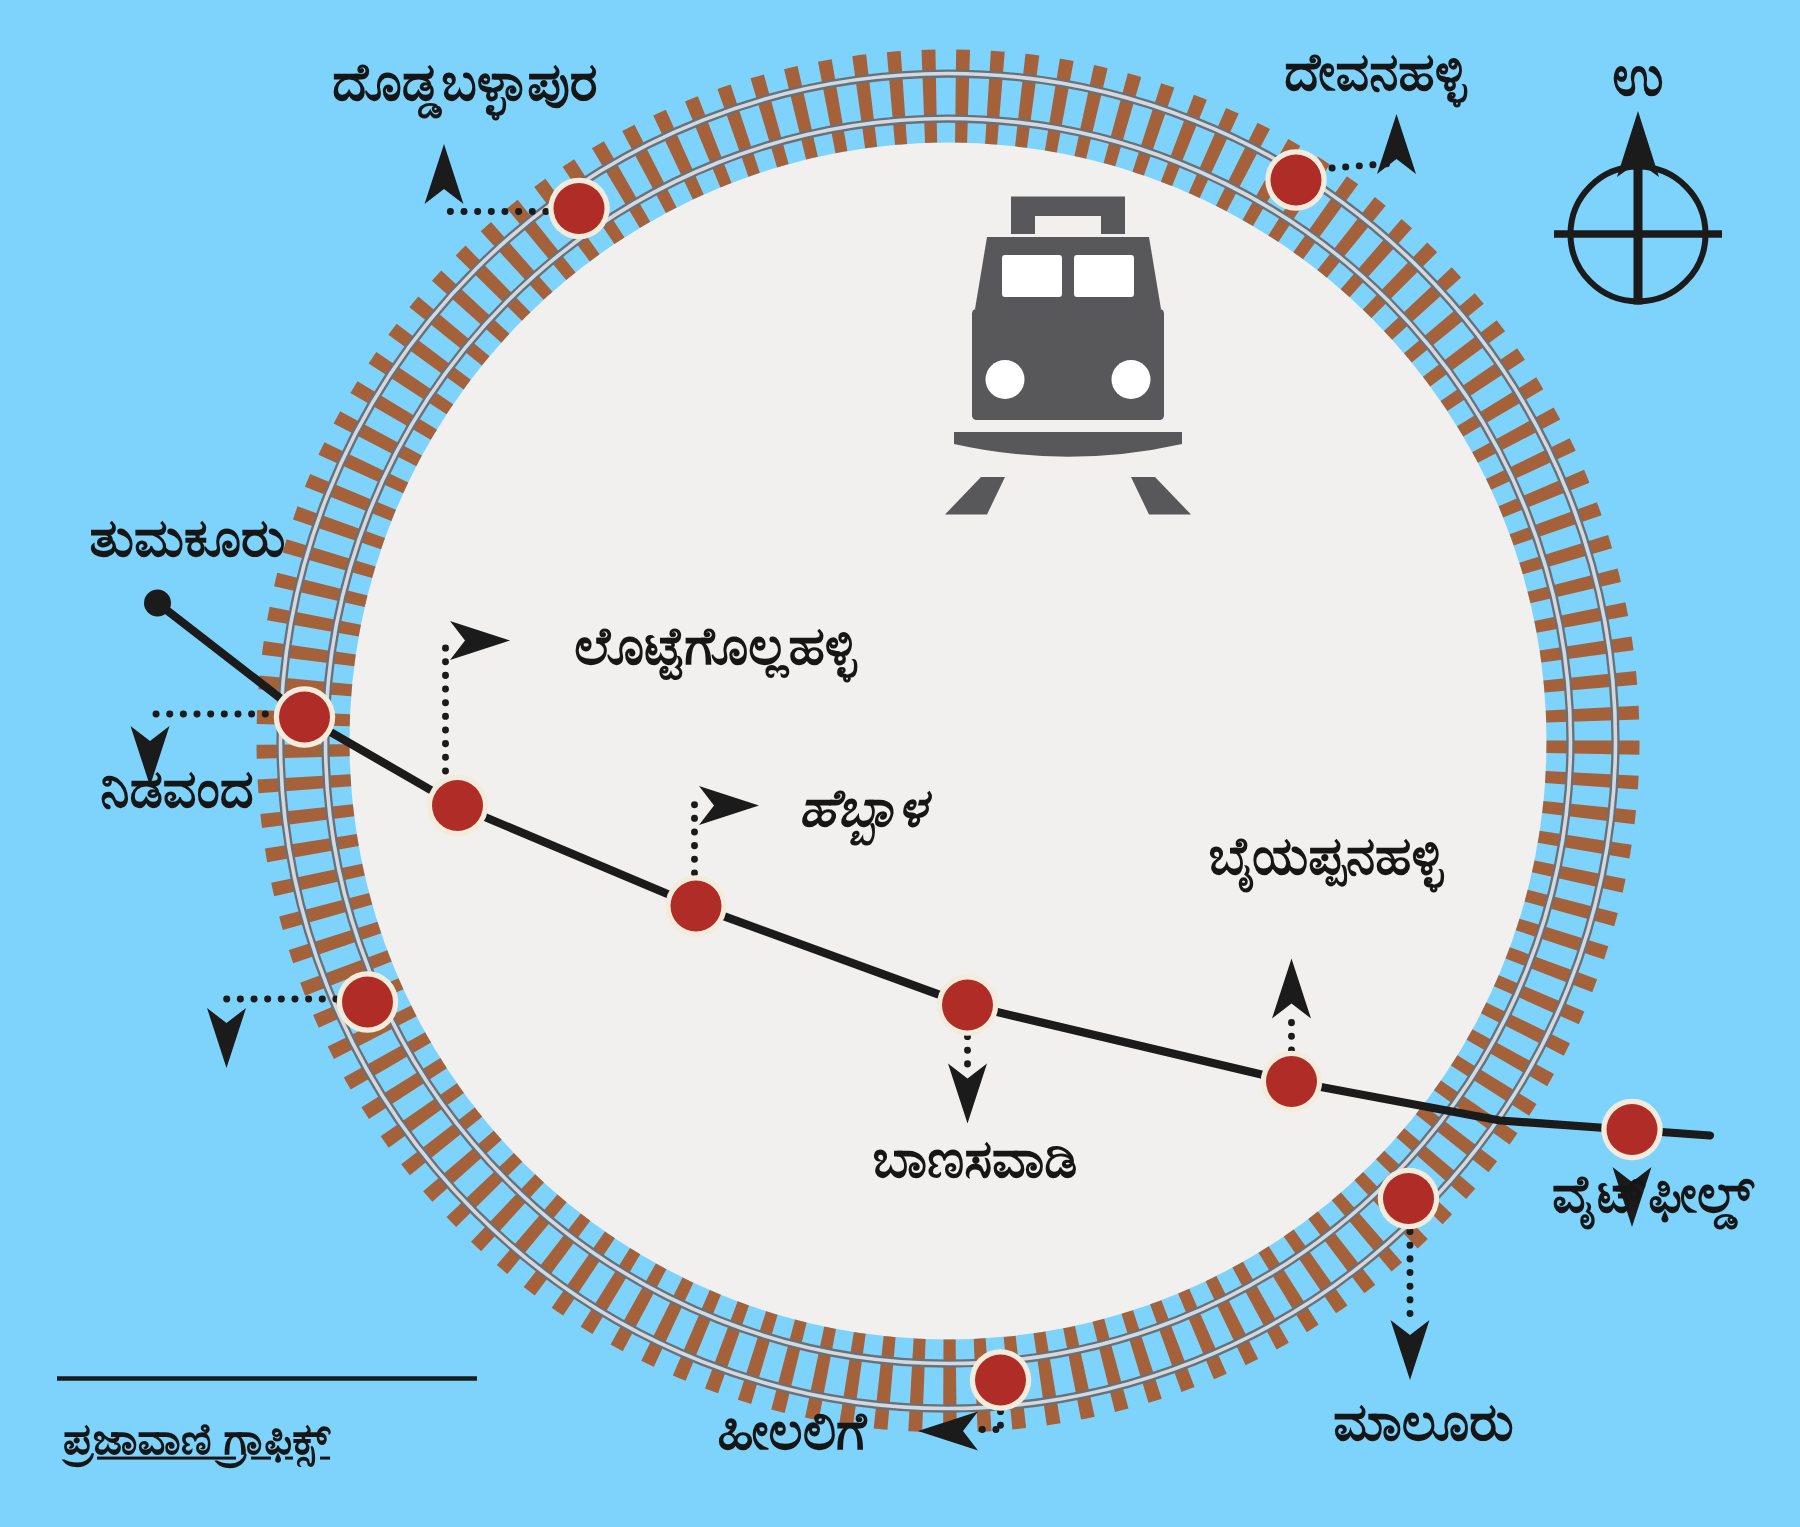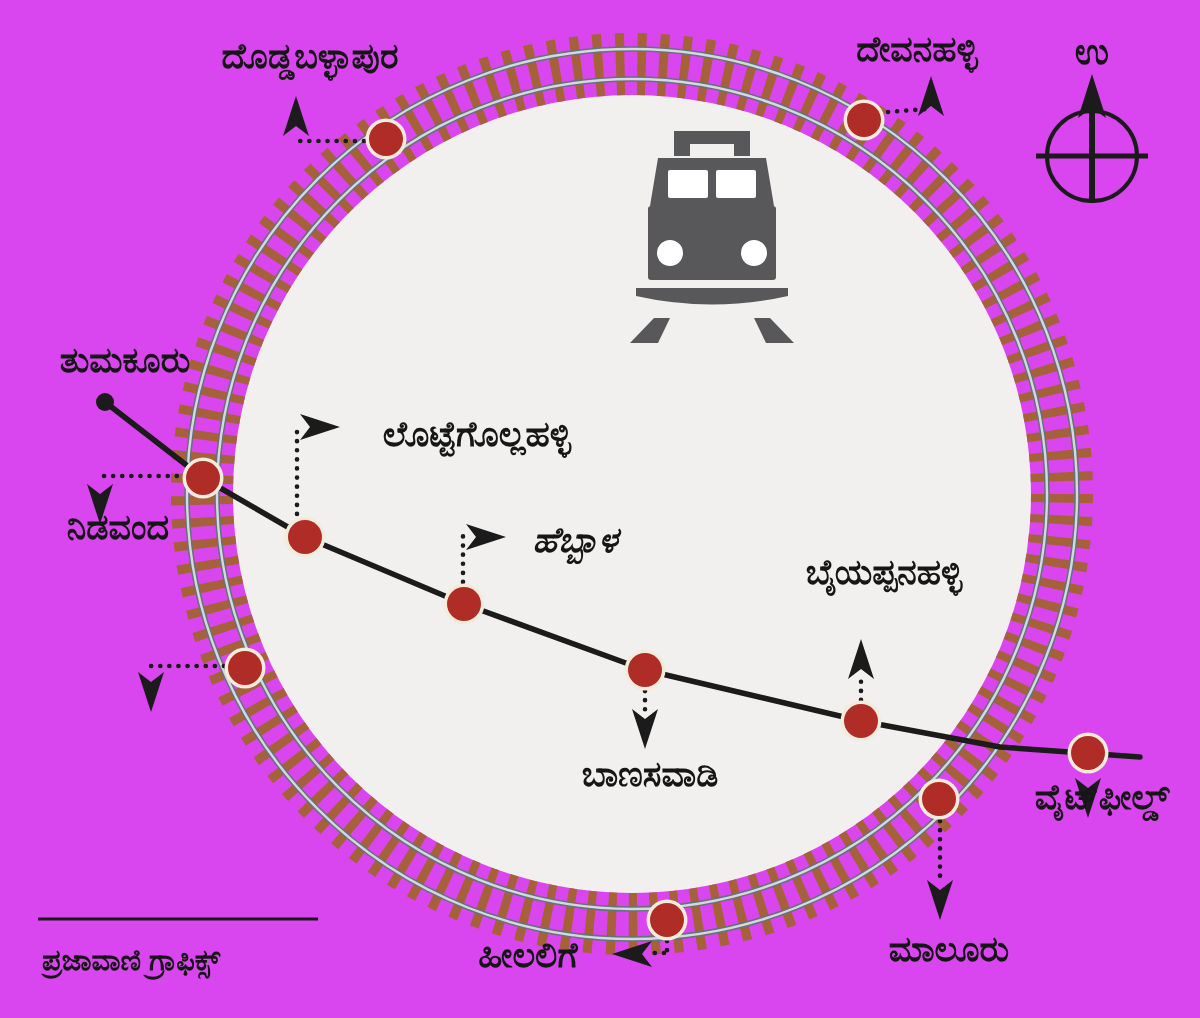--- a/index.html
+++ b/index.html
@@ -1,17 +1,17 @@
 <!DOCTYPE html>
 <html><head>
 <meta charset="utf-8">
 <style>
   html,body{margin:0;padding:0;background:#ffffff;}
   .stage{
-    position:relative;width:1200px;height:1018px;background:#d946ef;
+    position:relative;width:1200px;height:1018px;background:#7dd3fc;
     overflow:hidden;
     font-family:"Liberation Sans","DejaVu Sans",sans-serif;
   }
   .stage svg{position:absolute;left:0;top:0;}
   .label{
     position:absolute;white-space:nowrap;color:#161616;
     font-size:35px;font-weight:600;line-height:1.1;
     transform:translate(-50%,-50%);
   }
   .label.credit{font-size:29px;transform:translate(0,-50%);}
@@ -92,24 +92,24 @@
         <line x1="1036" y1="156" x2="1148" y2="156" stroke="#1b1b1b" stroke-width="5"></line>
         <line x1="1092" y1="104" x2="1092" y2="203" stroke="#1b1b1b" stroke-width="6"></line>
         <polygon points="1092,74 1078,118 1092,108 1106,118" fill="#1b1b1b"></polygon>
       </g>
       <line x1="38" y1="919" x2="318" y2="919" stroke="#1b1b1b" stroke-width="3"></line>
     </svg>
 
   <div class="label" style="left: 310px; top: 56px;">ದೊಡ್ಡಬಳ್ಳಾಪುರ</div>
   <div class="label" style="left: 917px; top: 49px; text-align: right;">ದೇವನಹಳ್ಳಿ</div>
   <div class="label" style="left: 118px; top: 527px;">ನಿಡವಂದ</div>
-  <div class="label" style="left: 477px; top: 434px;">ಲೊಟ್ಟೆಗೊಲ್ಲಹಳ್ಳಿ</div>
+  <div class="label" style="left: 477px; top: 434px; font-family: Liberation Mono, monospace;">ಲೊಟ್ಟೆಗೊಲ್ಲಹಳ್ಳಿ</div>
   <div class="label" style="left: 575px; top: 540px; font-style: italic;">ಹೆಬ್ಬಾಳ</div>
   <div class="label" style="left: 650px; top: 774px;">ಬಾಣಸವಾಡಿ</div>
   <div class="label" style="left: 884px; top: 572px;">ಬೈಯಪ್ಪನಹಳ್ಳಿ</div>
   <div class="label" style="left: 1071px; top: 797px; margin-left: 31px;">ವೈಟ್‌ಫೀಲ್ಡ್</div>
   <div class="label" style="left: 935px; top: 949px; margin-left: 14px;">ಮಾಲೂರು</div>
   <div class="label" style="left: 528px; top: 955px;">ಹೀಲಲಿಗೆ</div>
 
   <div class="label" id="tumakuru-label" style="left: 125px; top: 360px;">ತುಮಕೂರು</div>
   <div class="label compass-n" id="compass-label" style="left: 1092px; top: 52px;">ಉ</div>
-  <div class="label credit" id="credit-label" style="left: 42px; top: 961px;">ಪ್ರಜಾವಾಣಿ ಗ್ರಾಫಿಕ್ಸ್</div>
+  <div class="label credit" id="credit-label" style="left: 42px; top: 961px; text-decoration: underline;">ಪ್ರಜಾವಾಣಿ ಗ್ರಾಫಿಕ್ಸ್</div>
 </div>
 
 </body></html>

